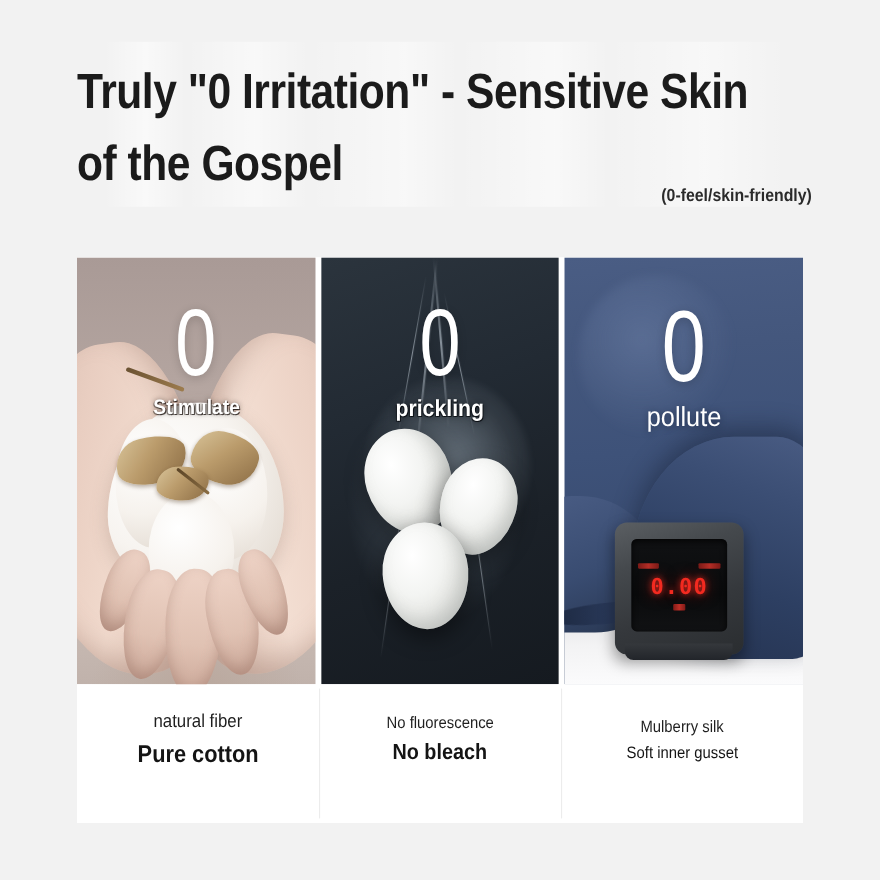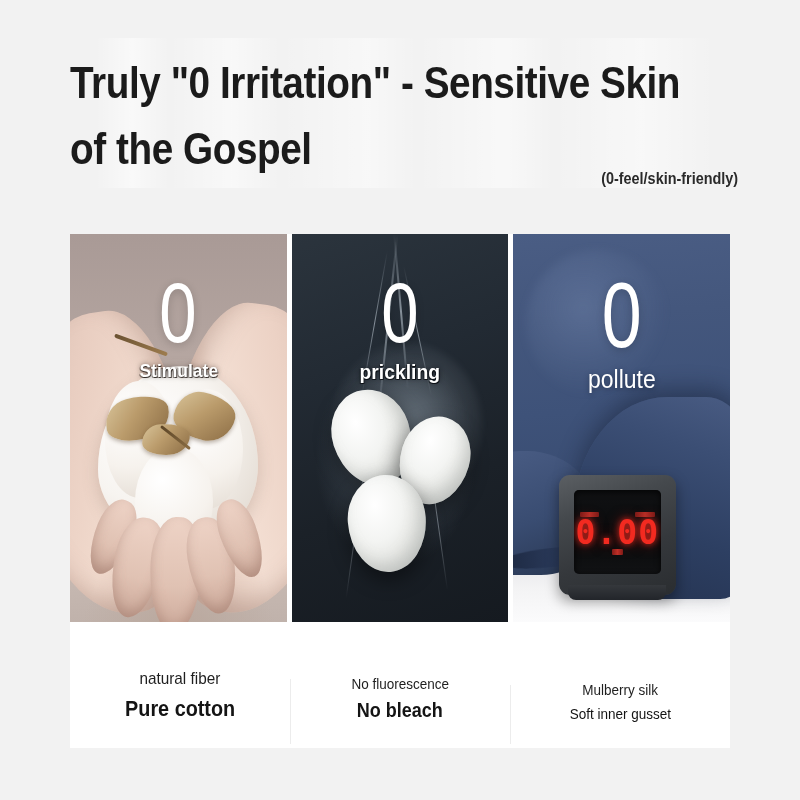--- a/index.html
+++ b/index.html
@@ -325,21 +325,21 @@
   .meter-chip {
     width: 26%;
     height: 5px;
     background: linear-gradient(90deg, #8e1c18, #d2332a, #8e1c18);
     border-radius: 1px;
     opacity: 0.85;
   }
   .meter-value {
     font-family: "DejaVu Sans Mono", monospace;
     font-weight: bold;
-    font-size: 33px;
+    font-size: 20px;
     line-height: 30px;
     letter-spacing: 1px;
     color: #f22a20;
     text-shadow: 0 0 6px rgba(242,42,32,0.85), 0 0 14px rgba(242,42,32,0.5);
     margin: 1px 0 1px 0;
   }
   .meter-bottomchip {
     width: 13%;
     height: 6px;
     background: linear-gradient(90deg, #8e1c18, #d2332a, #8e1c18);
@@ -400,21 +400,20 @@
     font-size: 25px;
     font-weight: normal;
     text-shadow: 0 1px 6px rgba(15,25,45,0.5);
   }
 
   
   .captions {
     display: flex;
     flex: 1;
     background: #ffffff;
-    align-items: flex-end;
   }
   .caption {
     flex: 1 1 0;
     display: flex;
     flex-direction: column;
     align-items: center;
     justify-content: center;
     padding-bottom: 26px;
     position: relative;
   }

